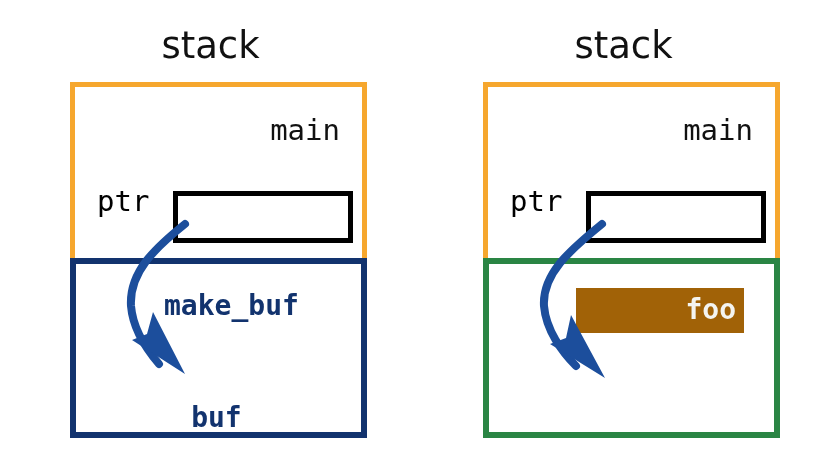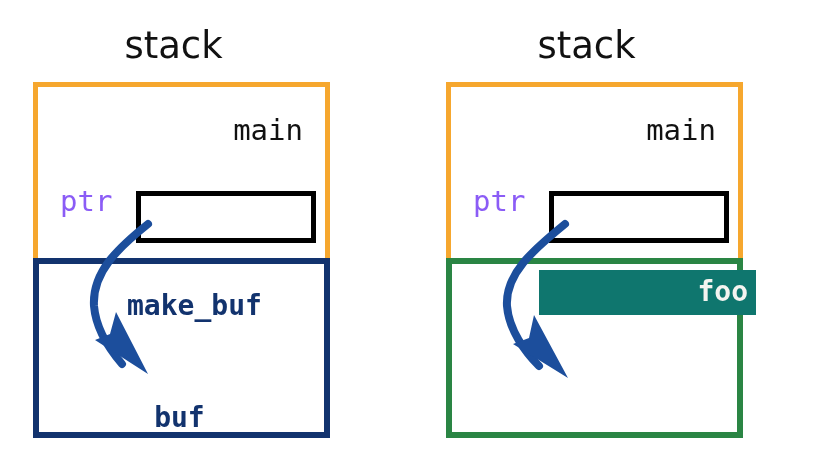--- a/index.html
+++ b/index.html
@@ -12,20 +12,21 @@
     height: 472px;
     position: relative;
     overflow: hidden;
     font-family: "DejaVu Sans", sans-serif;
   }
   .panel {
     position: absolute;
     top: 0;
     width: 413px;
     height: 472px;
+    margin-left: 37px;
   }
   #panel-left  { left: 0; }
   #panel-right { left: 413px; }
 
   .stack-title {
     position: absolute;
     top: 24px;
     left: 0;
     width: 413px;
     text-align: center;
@@ -78,21 +79,21 @@
     text-align: right;
   }
 
   .ptr-label {
     position: absolute;
     left: 22px;
     top: 97px;
     font-family: "DejaVu Sans Mono", monospace;
     font-size: 29px;
     line-height: 34px;
-    color: #8b5cf6;
+    color: #000000;
   }
   .ptr-box {
     position: absolute;
     box-sizing: border-box;
     left: 98px;
     top: 104px;
     width: 180px;
     height: 52px;
     border: 5px solid #000000;
     background: #ffffff;
@@ -109,24 +110,24 @@
     text-align: center;
   }
   .callee-name.make-buf {
     left: 88px;
     top: 26px;
   }
 
   .foo-box {
     position: absolute;
     left: 87px;
-    top: 6px;
-    width: 217px;
+    top: 24px;
+    width: 168px;
     height: 45px;
-    background: #0f766e;
+    background: #a16207;
     box-sizing: border-box;
   }
   .foo-text {
     position: absolute;
     right: 8px;
     top: 5px;
     font-family: "DejaVu Sans Mono", monospace;
     font-weight: bold;
     font-size: 28px;
     line-height: 34px;

